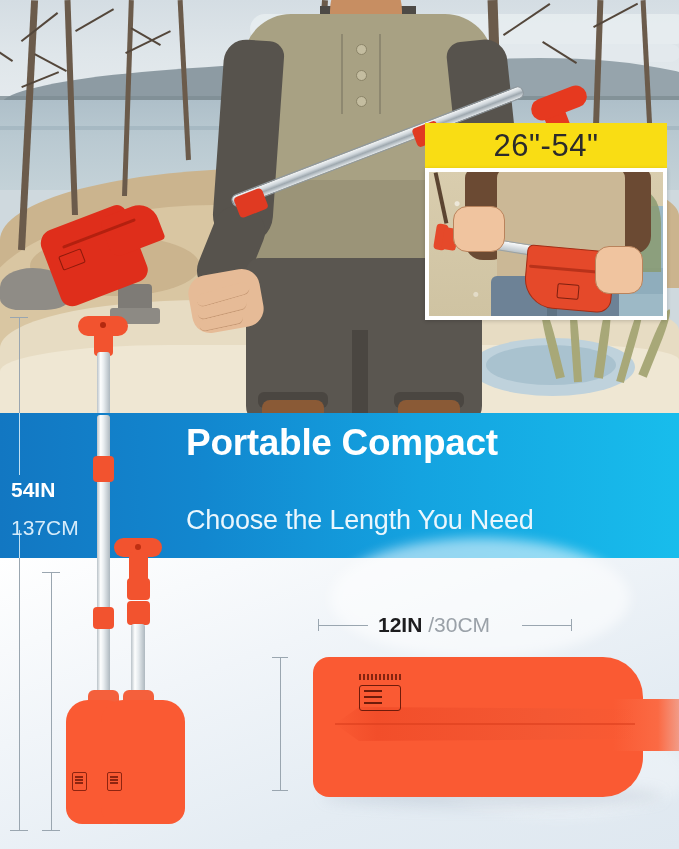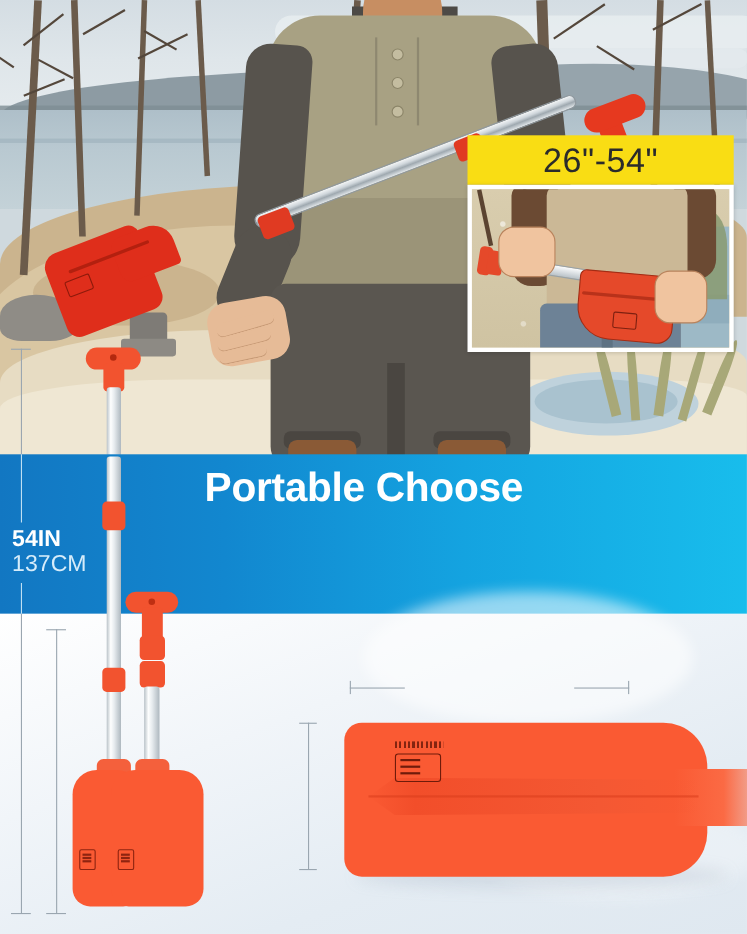--- a/index.html
+++ b/index.html
@@ -134,21 +134,21 @@
   .sheen{position:absolute;border-radius:50%;background:rgba(255,255,255,.55);filter:blur(6px);}
 
   
   .vrule{position:absolute;width:1px;background:#9aa6b0;}
   .vrule.onblue{background:#bfe0f3;}
   .tick{position:absolute;height:1px;background:#9aa6b0;}
   .hrule{position:absolute;height:1px;background:#9aa6b0;}
 
   .lab{position:absolute;white-space:nowrap;}
   .lab .big{font-size:21px;font-weight:bold;display:block;line-height:22px;}
-  .lab .sml{font-size:21px;display:block;line-height:23px;}
+  .lab .sml{font-size:21px;display:block;line-height:23px;margin-top:15px;}
   .lab.dark .big{color:#1d1d1f;}
   .lab.dark .sml{color:#8e949b;}
   .lab.light .big{color:#ffffff;}
   .lab.light .sml{color:#d6ecfa;}
 
   .hlab{position:absolute;white-space:nowrap;font-size:21px;}
   .hlab b{color:#1d1d1f;font-weight:bold;}
   .hlab i{color:#9aa1a8;font-style:normal;}
 
   
@@ -305,22 +305,23 @@
       <div class="i-blade"></div>
       <div class="i-brib"></div>
       <div class="i-blogo"></div>
       <div class="i-handL"></div>
       <div class="i-handR"></div>
     </div>
   </div>
 
   <div class="banner"></div>
   <div class="banner-title">
-    <span>Portable Choose</span><br>
-  </div>
+    <span>Portable Compact</span><br>
+  </div>
+  <div class="banner-sub">Choose the Length You Need</div>
 
   <div class="bottom">
     <div class="sheen" style="left:330px;top:-20px;width:300px;height:120px;"></div>
     <div class="sheen" style="left:430px;top:170px;width:260px;height:90px;opacity:.5;"></div>
   </div>
 
   <div class="tick" style="left:10px;top:317px;width:18px;"></div>
   <div class="vrule" style="left:19px;top:317px;height:96px;"></div>
   <div class="vrule onblue" style="left:19px;top:413px;height:62px;"></div>
   <div class="vrule onblue" style="left:19px;top:530px;height:28px;"></div>
@@ -357,20 +358,24 @@
   <div class="pd-logo" style="left:107px;top:772px;width:13px;height:17px;">
       <i></i>
       <i></i>
       <i></i>
     </div>
 
   <div class="hrule" style="left:318px;top:625px;width:50px;"></div>
   <div class="vrule" style="left:318px;top:619px;height:12px;"></div>
   <div class="hrule" style="left:522px;top:625px;width:50px;"></div>
   <div class="vrule" style="left:571px;top:619px;height:12px;"></div>
+  <div class="hlab" style="left:378px;top:613px;">
+    <b>12IN</b>
+    <i>/30CM</i>
+  </div>
 
   <div class="tick" style="left:272px;top:657px;width:16px;"></div>
   <div class="vrule" style="left:280px;top:657px;height:133px;"></div>
   <div class="tick" style="left:272px;top:790px;width:16px;"></div>
 
   <div class="bb">
     <div class="bb-shadow"></div>
     <div class="bb-body"></div>
     <div class="bb-neck"></div>
     <div class="bb-spine"></div>

